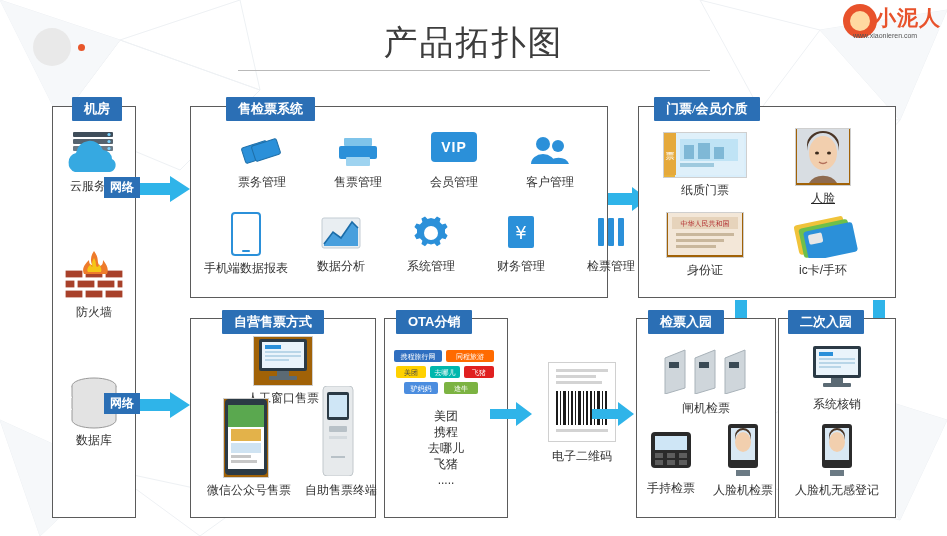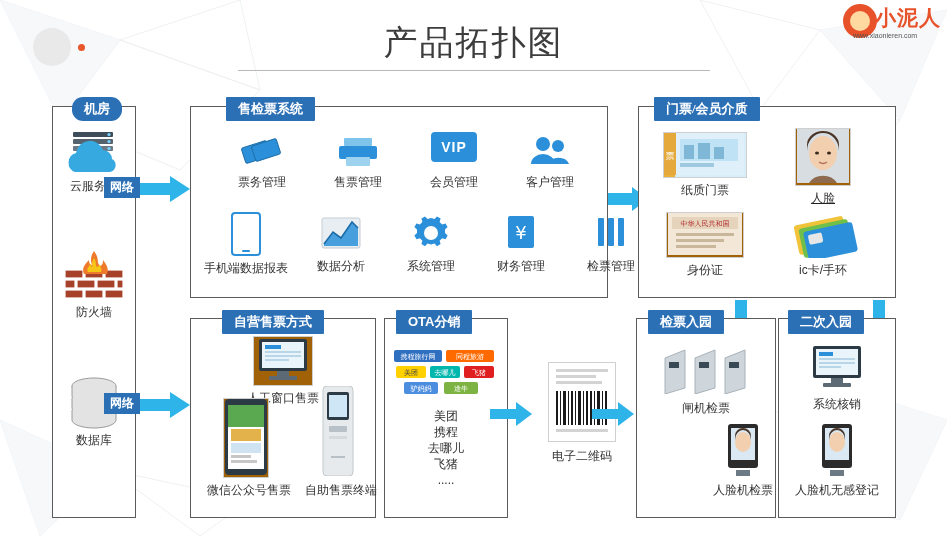--- a/index.html
+++ b/index.html
@@ -151,21 +151,21 @@
     <div class="logo-badge">
       <div class="logo-char">
         <div class="logo-face"></div>
       </div>
       <div class="logo-text">小泥人</div>
       <div class="logo-url">www.xiaonieren.com</div>
     </div>
   </div>
 
   <div class="box" style="left:52px;top:106px;width:84px;height:412px;"></div>
-  <div class="box-label" style="left:72px;top:97px;border-radius:11px;">机房</div>
+  <div class="box-label" style="left:72px;top:97px;">机房</div>
 
   <div class="node" style="left:52px;top:128px;width:84px;">
     <div class="cloud">
       <svg width="70" height="46" viewBox="0 0 70 46">
         <rect x="14" y="4" width="40" height="5" rx="1" fill="#3f4d5a"></rect>
         <rect x="14" y="11" width="40" height="5" rx="1" fill="#55636f"></rect>
         <rect x="14" y="18" width="40" height="5" rx="1" fill="#6b7a86"></rect>
         <circle cx="50" cy="6.5" r="1.6" fill="#7ad3ff"></circle>
         <circle cx="50" cy="13.5" r="1.6" fill="#7ad3ff"></circle>
         <circle cx="50" cy="20.5" r="1.6" fill="#7ad3ff"></circle>
@@ -521,20 +521,37 @@
         <g fill="#3a4a55">
           <rect x="8" y="22" width="10" height="6"></rect>
           <rect x="38" y="22" width="10" height="6"></rect>
           <rect x="68" y="22" width="10" height="6"></rect>
         </g>
       </svg>
     </div>
     <div class="cap">闸机检票</div>
   </div>
 
+  <div class="node" style="left:634px;top:428px;width:74px;">
+    <div style="width:54px;height:48px;margin:0 auto;">
+      <svg width="52" height="46" viewBox="0 0 52 46">
+        <rect x="6" y="4" width="40" height="36" rx="4" fill="#2a2a2a"></rect>
+        <rect x="10" y="8" width="32" height="14" fill="#cfe6f6"></rect>
+        <g fill="#5d5d5d">
+          <rect x="10" y="25" width="8" height="5"></rect>
+            <rect x="22" y="25" width="8" height="5"></rect>
+            <rect x="34" y="25" width="8" height="5"></rect>
+          <rect x="10" y="32" width="8" height="5"></rect>
+            <rect x="22" y="32" width="8" height="5"></rect>
+            <rect x="34" y="32" width="8" height="5"></rect>
+        </g>
+      </svg>
+    </div>
+    <div class="cap">手持检票</div>
+  </div>
 
   <div class="node" style="left:706px;top:424px;width:74px;">
     <div style="width:40px;height:54px;margin:0 auto;">
       <svg width="38" height="52" viewBox="0 0 38 52">
         <rect x="4" y="0" width="30" height="44" rx="3" fill="#2b2b2b"></rect>
         <rect x="7" y="4" width="24" height="32" fill="#d9e8f3"></rect>
         <ellipse cx="19" cy="18" rx="8" ry="10" fill="#f2cfae"></ellipse>
         <path d="M11,16 a8,10 0 0 1 16,0 l0,-4 a8,8 0 0 0 -16,0 Z" fill="#4a3526"></path>
         <rect x="12" y="46" width="14" height="6" fill="#6b7a84"></rect>
       </svg>

